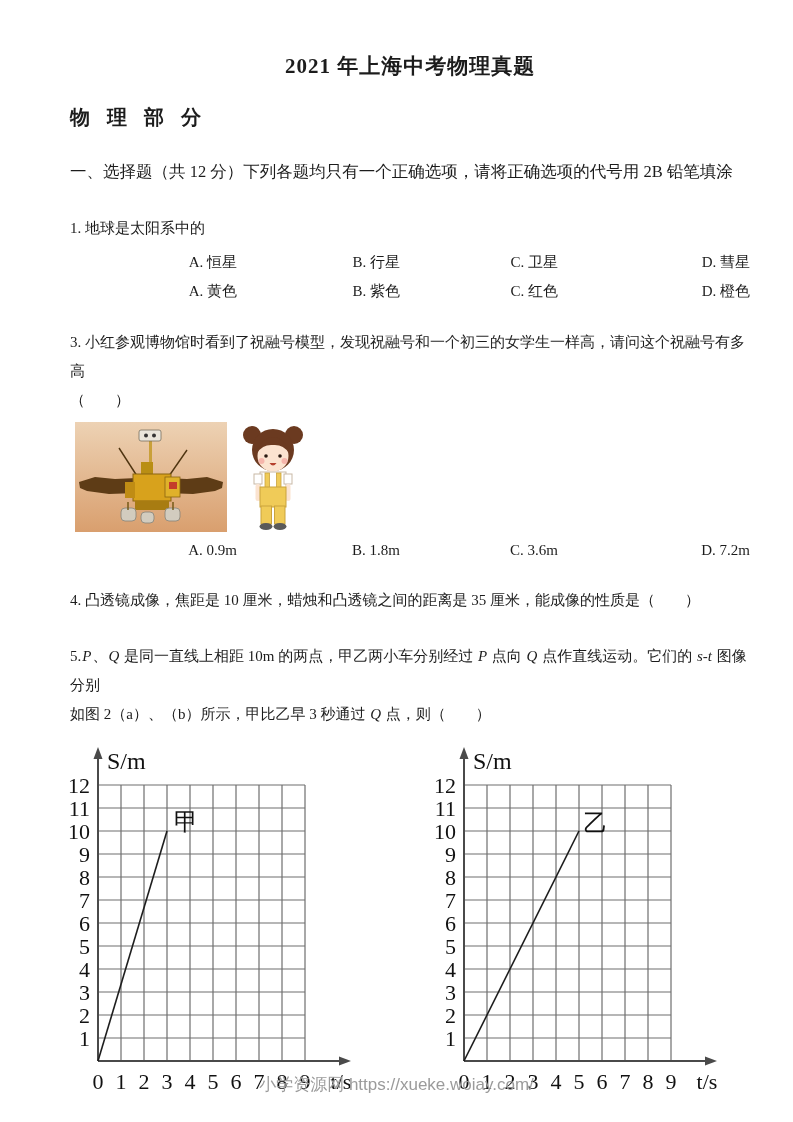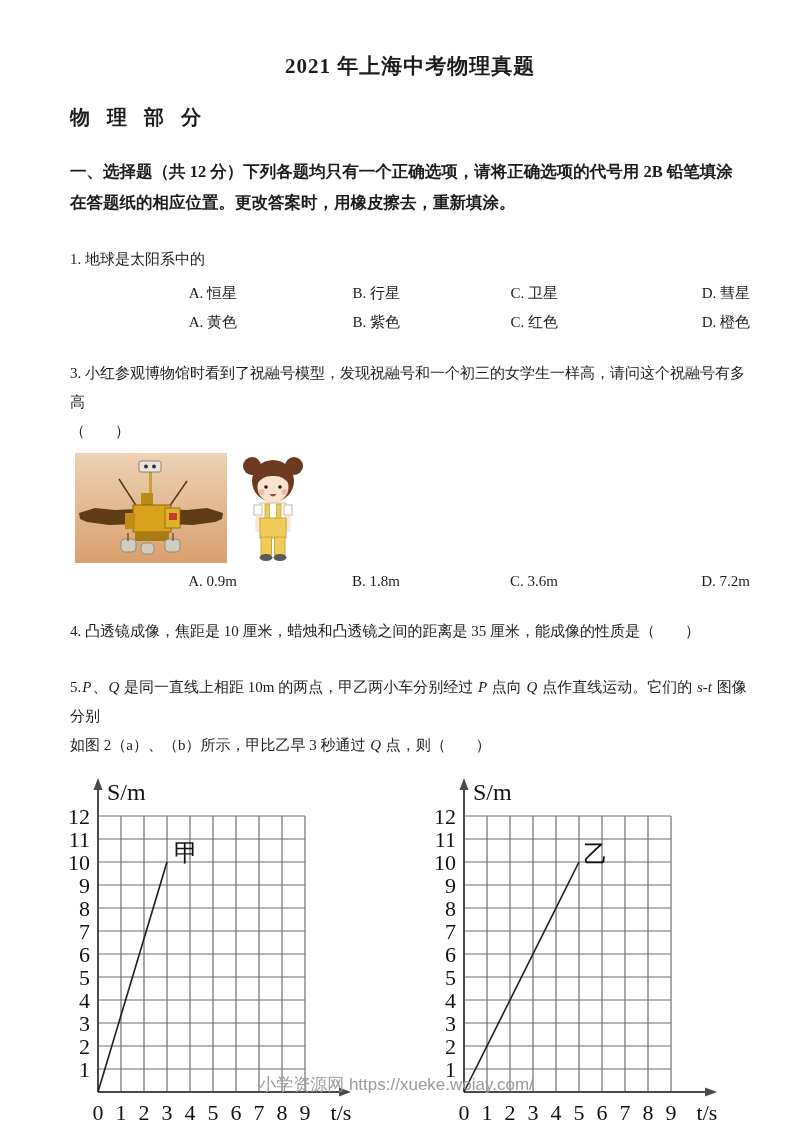--- a/index.html
+++ b/index.html
@@ -17,21 +17,21 @@
     text-align: center;
     font-size: 21px; font-weight: bold;
     letter-spacing: 1px;
   }
   .subtitle {
     text-align: left;
     font-size: 20px; font-weight: bold;
     letter-spacing: 6px;
     margin-top: 24px;
   }
-  .intro { margin-top: 25px; font-weight: bold; font-size: 16.5px; line-height: 31px; }
+  .intro { margin-top: 25px; font-weight: normal; font-size: 16.5px; line-height: 31px; }
   .qtext { margin-top: 27px; font-size: 15px; line-height: 29px; }
   .opts {
     margin-top: 10px;
     display: grid;
     grid-template-columns: 167px 163px 158px auto;
     font-size: 15px;
     text-align: right;
   }
   .figure { margin-top: 7px; margin-left: 5px; display: flex; align-items: flex-end; gap: 6px; height: 110px; }
   .charts { margin-top: 16px; margin-left: -12px; display: flex; gap: 44px; }
@@ -48,21 +48,20 @@
 <body>
 
 <div class="page">
   <div class="content">
 
     <div class="title">2021 年上海中考物理真题</div>
     <div class="subtitle">物 理 部 分</div>
 
     <div class="intro">
       <div>一、选择题（共 12 分）下列各题均只有一个正确选项，请将正确选项的代号用 2B 铅笔填涂</div>
-      <div>在答题纸的相应位置。更改答案时，用橡皮擦去，重新填涂。</div>
     </div>
 
     <div class="qtext">1.  地球是太阳系中的</div>
     <div class="opts">
       <span>A.  恒星</span>
       <span>B.  行星</span>
       <span>C.  卫星</span>
       <span>D.  彗星</span>
     </div>
 

